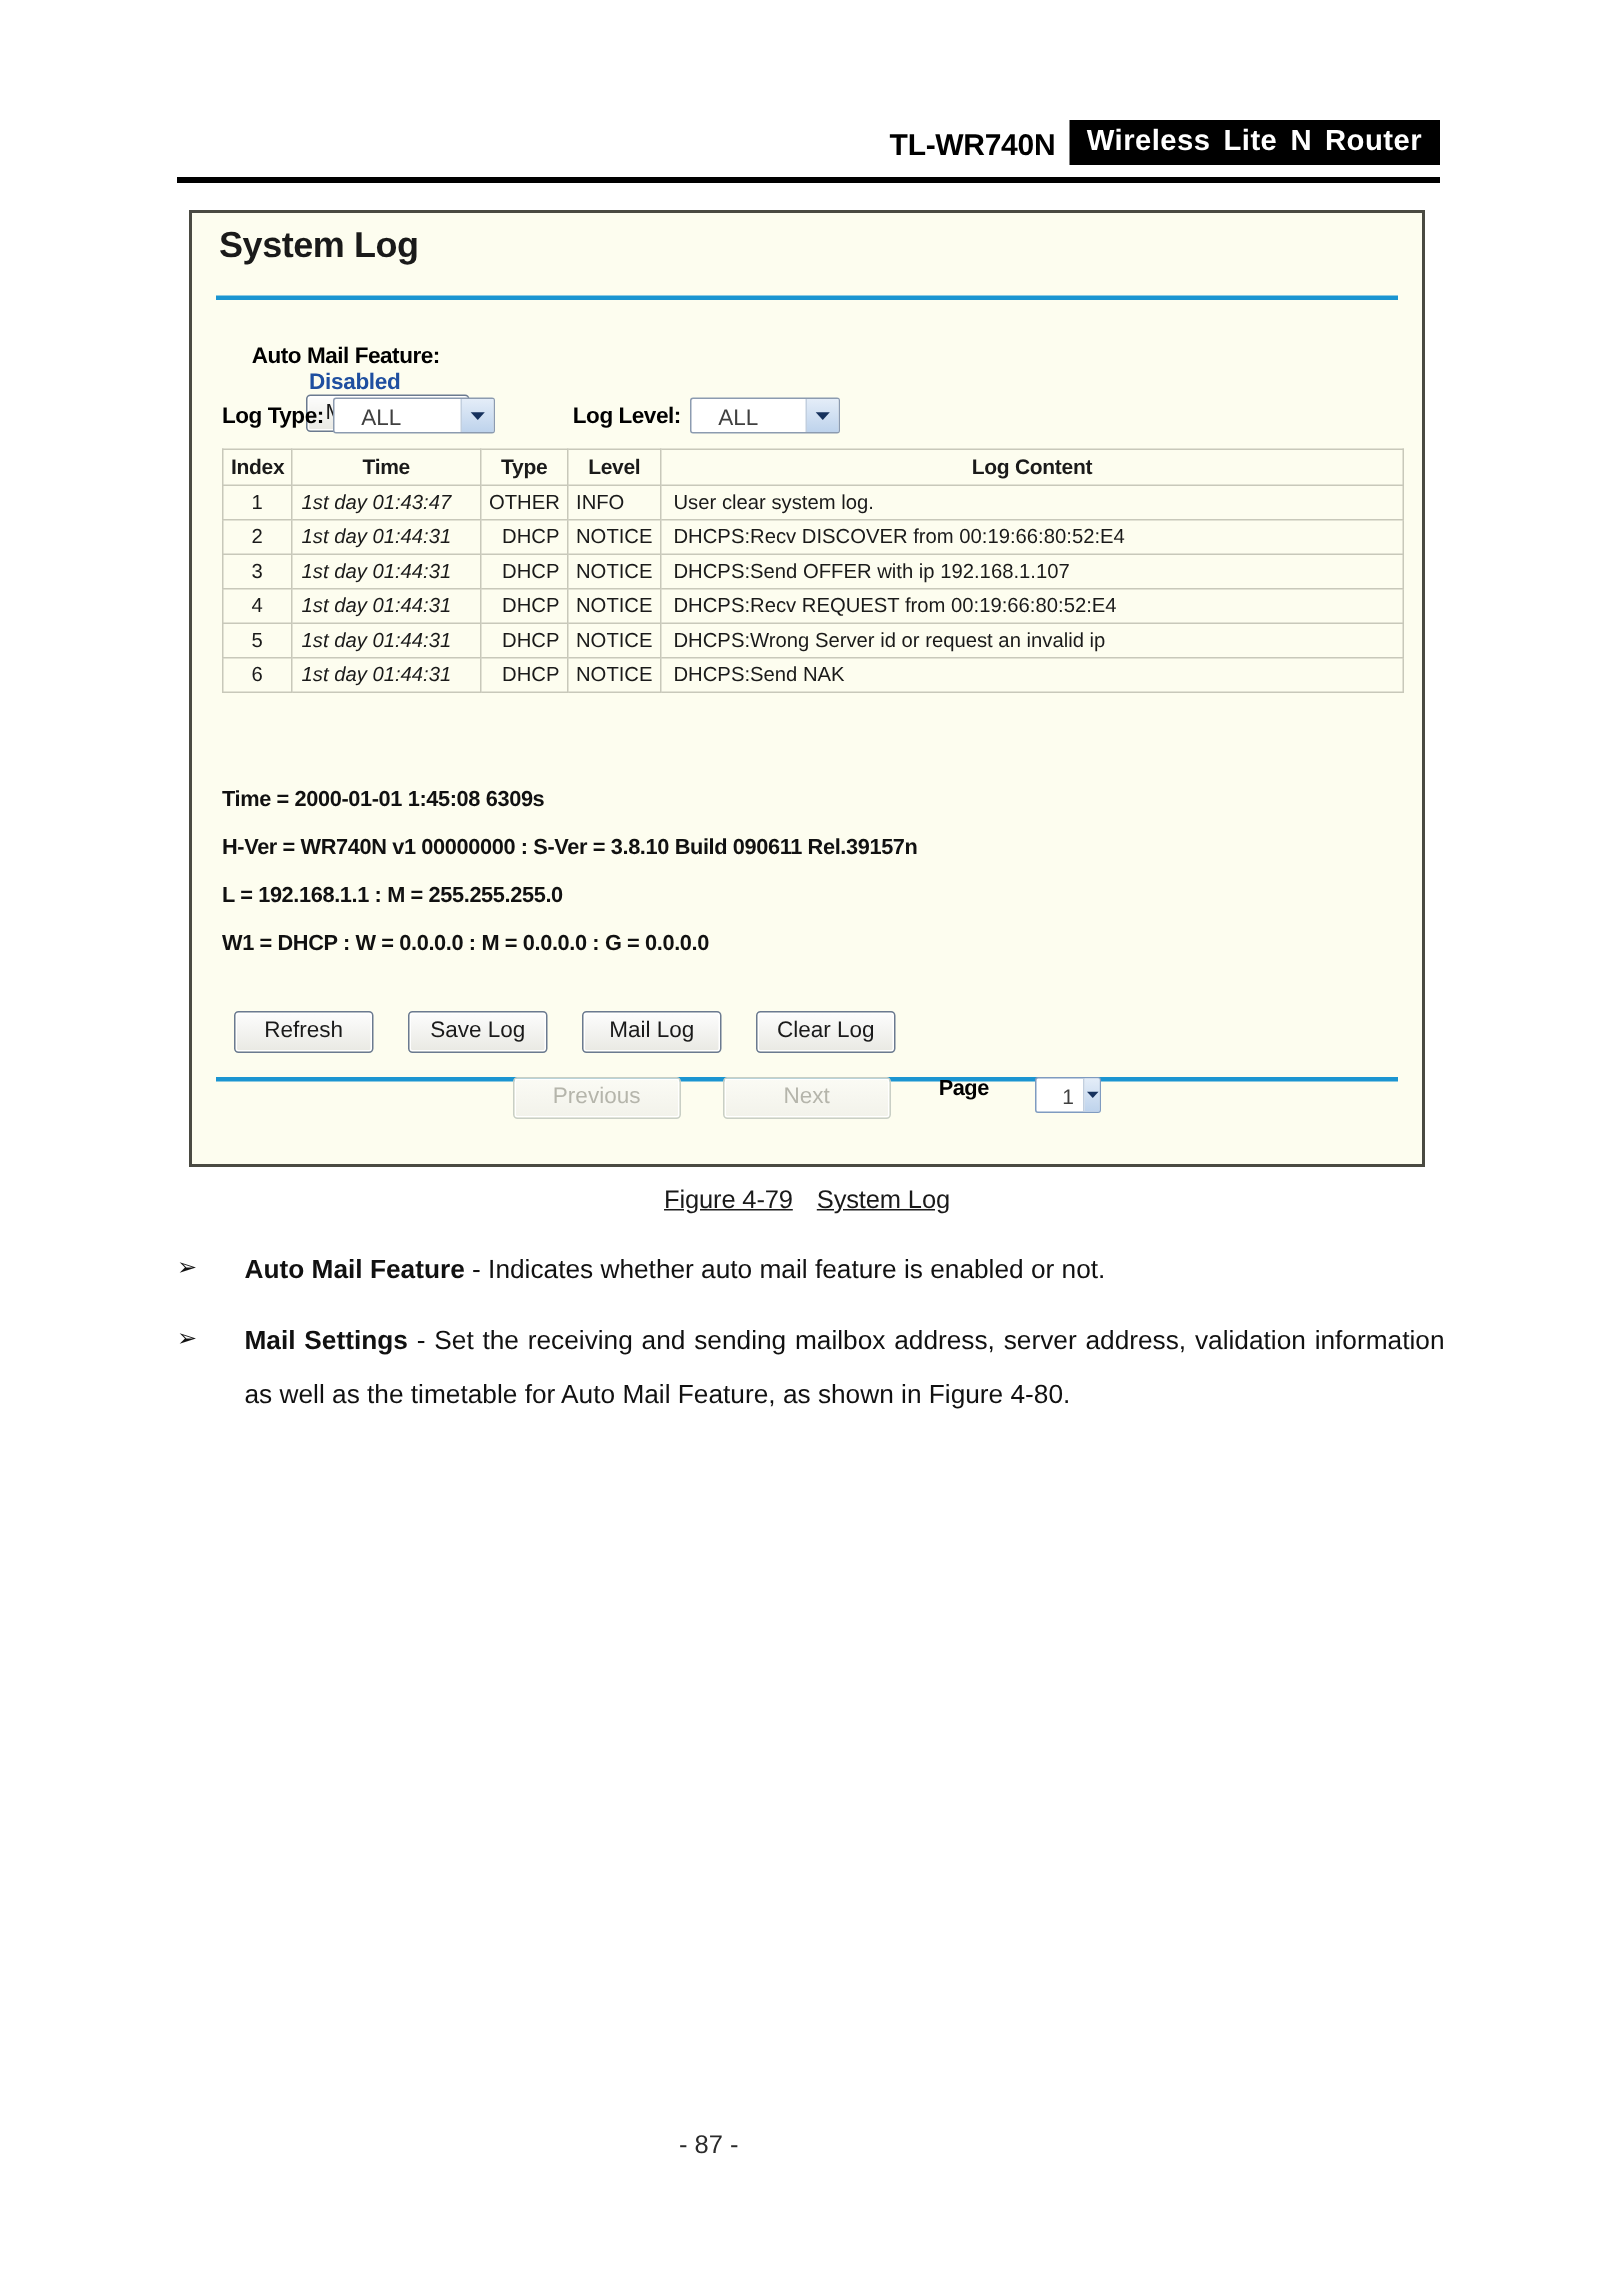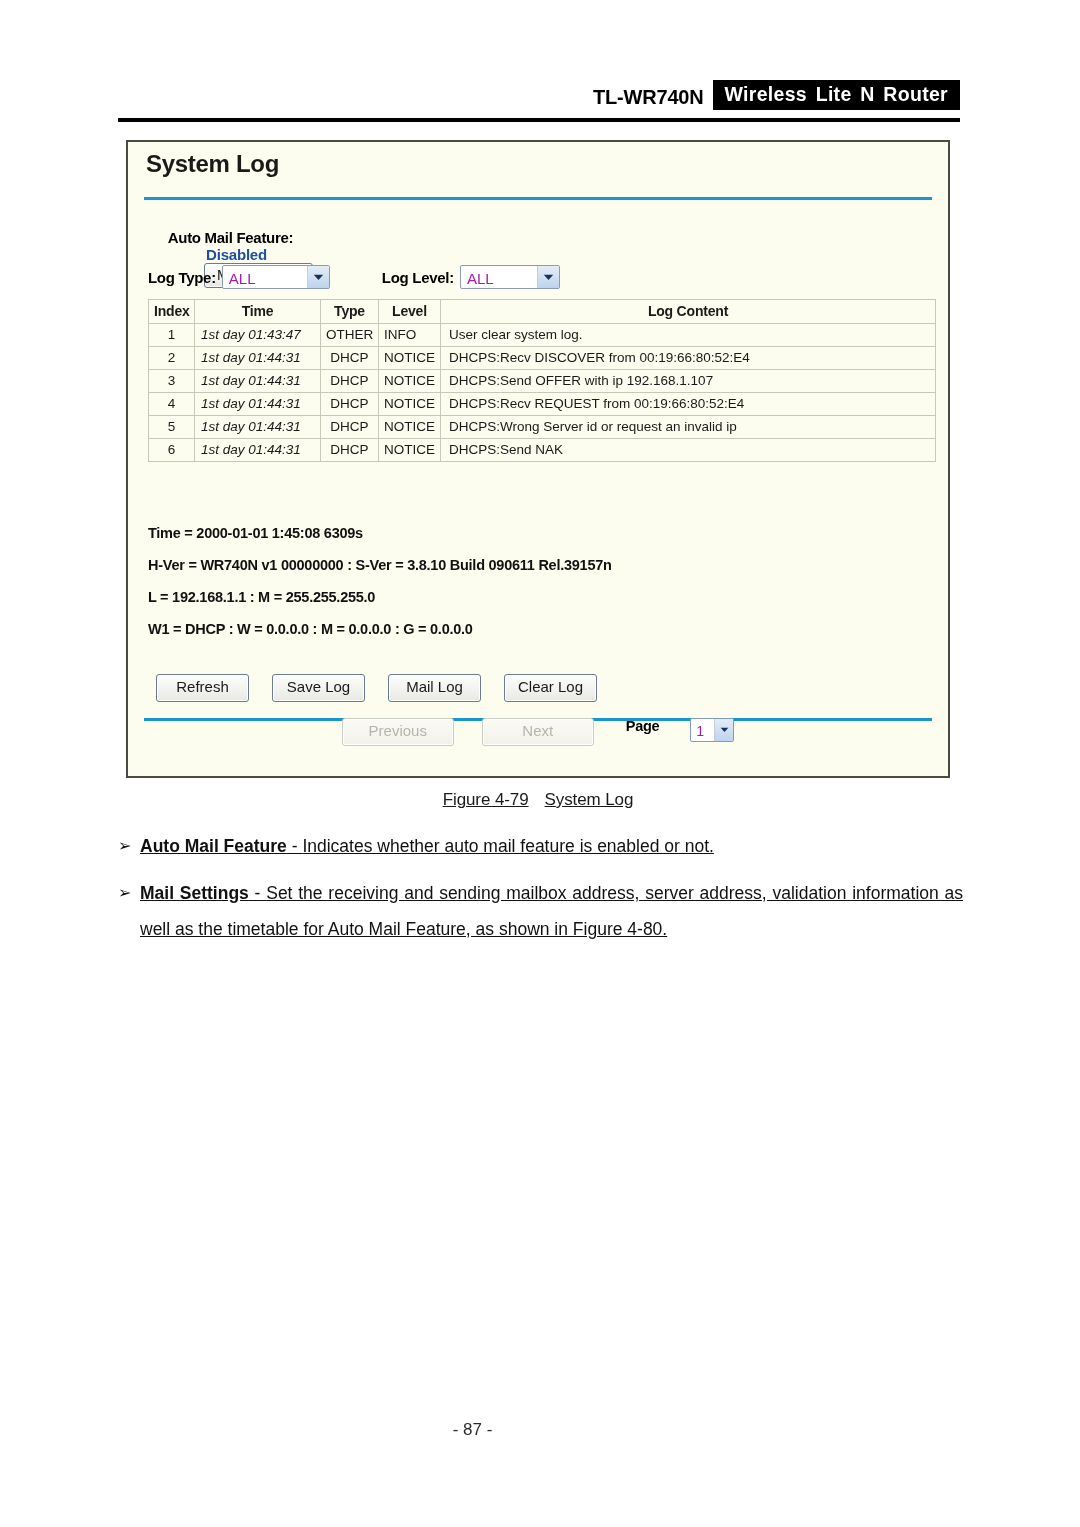--- a/index.html
+++ b/index.html
@@ -143,24 +143,25 @@
     background: #ffffff;
     border: 1px solid #8c9bb0;
     border-radius: 2px;
     height: 24px;
     margin-left: 6px;
     box-sizing: border-box;
     cursor: pointer;
   }
   .select-box .sel-value {
     font-size: 15px;
-    color: #a21caf;
+    color: #404040;
     padding: 2px 6px 0 6px;
     line-height: 21px;
     flex: 1;
+    margin-left: 12px;
   }
   .select-box .sel-arrow {
     width: 21px;
     background: linear-gradient(#e4edf8, #bed3ec);
     border-left: 1px solid #c2cfdf;
     display: flex;
     align-items: center;
     justify-content: center;
   }
   .select-box .sel-arrow svg { display:block; }
@@ -187,21 +188,21 @@
     box-sizing: border-box;
   }
   #log-table th {
     font-weight: bold;
     text-align: center;
     letter-spacing: -0.2px;
     font-size: 14px;
   }
   #log-table td.c-index { text-align: center; width: 46px; }
   #log-table td.c-time  { text-align: left;   width: 126px; padding-left: 6px; font-style: italic; }
-  #log-table td.c-type  { text-align: center;   width: 58px; }
+  #log-table td.c-type  { text-align: right;   width: 58px; }
   #log-table td.c-level { text-align: left;   width: 62px; }
   #log-table td.c-content { text-align: left; padding-left: 8px; }
   #log-table th.h-index { width: 46px; }
   #log-table th.h-time  { width: 126px; }
   #log-table th.h-type  { width: 58px; }
   #log-table th.h-level { width: 62px; }
 
   
   #sys-info {
     position: absolute;
@@ -302,22 +303,21 @@
   #bullet-1 { top: 828px; }
   #bullet-2 { top: 875px; }
   .bullet-glyph {
     position: absolute;
     left: 0;
     font-size: 16px;
     color: #111;
   }
   .bullet-body {
     display: block;
-    margin-left: 22px;
-    text-decoration: underline;
+    margin-left: 45px;
   }
   .bullet-body b { font-weight: bold; }
 
   
   #page-footer {
     position: absolute;
     left: 0;
     top: 1420px;
     width: 945px;
     text-align: center;

